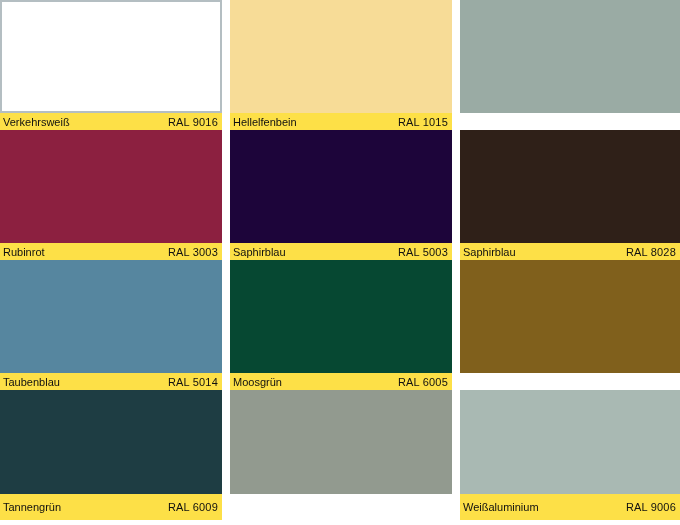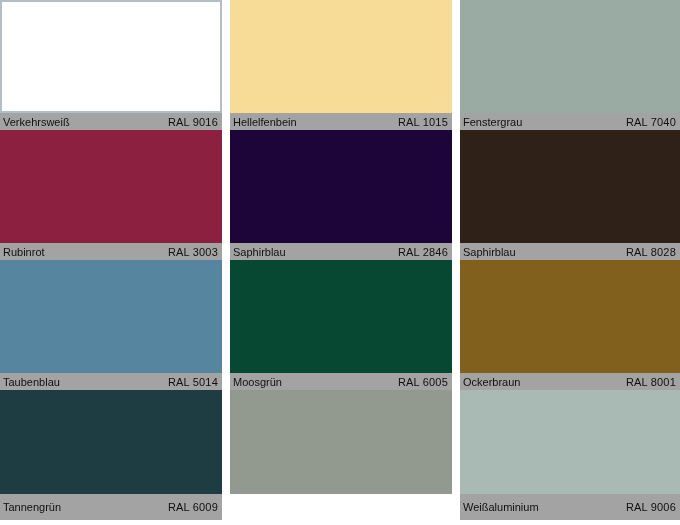--- a/index.html
+++ b/index.html
@@ -43,21 +43,21 @@
     border: 2px solid #b4bec2;
     height: 113px;
   }
   .swatch-label {
     flex: 1 1 auto;
     display: flex;
     align-items: center;
     justify-content: space-between;
     padding: 1px 4px 0 3px;
     box-sizing: border-box;
-    background: #a3a3a3;
+    background: #fde047;
   }
   .swatch-name,
   .swatch-code {
     font-family: "Liberation Sans", sans-serif;
     font-size: 11px;
     line-height: 13px;
     color: #101010;
     white-space: nowrap;
   }
   .swatch-code {
@@ -85,39 +85,35 @@
   <div class="swatch-cell row-1">
     <div class="swatch-color" style="background-color: rgb(247, 220, 151);"></div>
     <div class="swatch-label">
       <span class="swatch-name">Hellelfenbein</span>
       <span class="swatch-code">RAL 1015</span>
     </div>
   </div>
   <div class="gutter"></div>
   <div class="swatch-cell row-1">
     <div class="swatch-color" style="background-color: rgb(154, 171, 164);"></div>
-    <div class="swatch-label">
-      <span class="swatch-name">Fenstergrau</span>
-      <span class="swatch-code">RAL 7040</span>
-    </div>
   </div>
 
   <div class="swatch-cell row-2">
     <div class="swatch-color" style="background-color: rgb(140, 32, 64);"></div>
     <div class="swatch-label">
       <span class="swatch-name">Rubinrot</span>
       <span class="swatch-code">RAL 3003</span>
     </div>
   </div>
   <div class="gutter"></div>
   <div class="swatch-cell row-2">
     <div class="swatch-color" style="background-color: rgb(29, 5, 58);"></div>
     <div class="swatch-label">
       <span class="swatch-name">Saphirblau</span>
-      <span class="swatch-code">RAL 2846</span>
+      <span class="swatch-code">RAL 5003</span>
     </div>
   </div>
   <div class="gutter"></div>
   <div class="swatch-cell row-2">
     <div class="swatch-color" style="background-color: rgb(47, 32, 24);"></div>
     <div class="swatch-label">
       <span class="swatch-name">Saphirblau</span>
       <span class="swatch-code">RAL 8028</span>
     </div>
   </div>
@@ -133,24 +129,20 @@
   <div class="swatch-cell row-3">
     <div class="swatch-color" style="background-color: rgb(6, 72, 50);"></div>
     <div class="swatch-label">
       <span class="swatch-name">Moosgrün</span>
       <span class="swatch-code">RAL 6005</span>
     </div>
   </div>
   <div class="gutter"></div>
   <div class="swatch-cell row-3">
     <div class="swatch-color" style="background-color: rgb(128, 96, 28);"></div>
-    <div class="swatch-label">
-      <span class="swatch-name">Ockerbraun</span>
-      <span class="swatch-code">RAL 8001</span>
-    </div>
   </div>
 
   <div class="swatch-cell row-4">
     <div class="swatch-color" style="background-color: rgb(30, 61, 67);"></div>
     <div class="swatch-label">
       <span class="swatch-name">Tannengrün</span>
       <span class="swatch-code">RAL 6009</span>
     </div>
   </div>
   <div class="gutter"></div>

